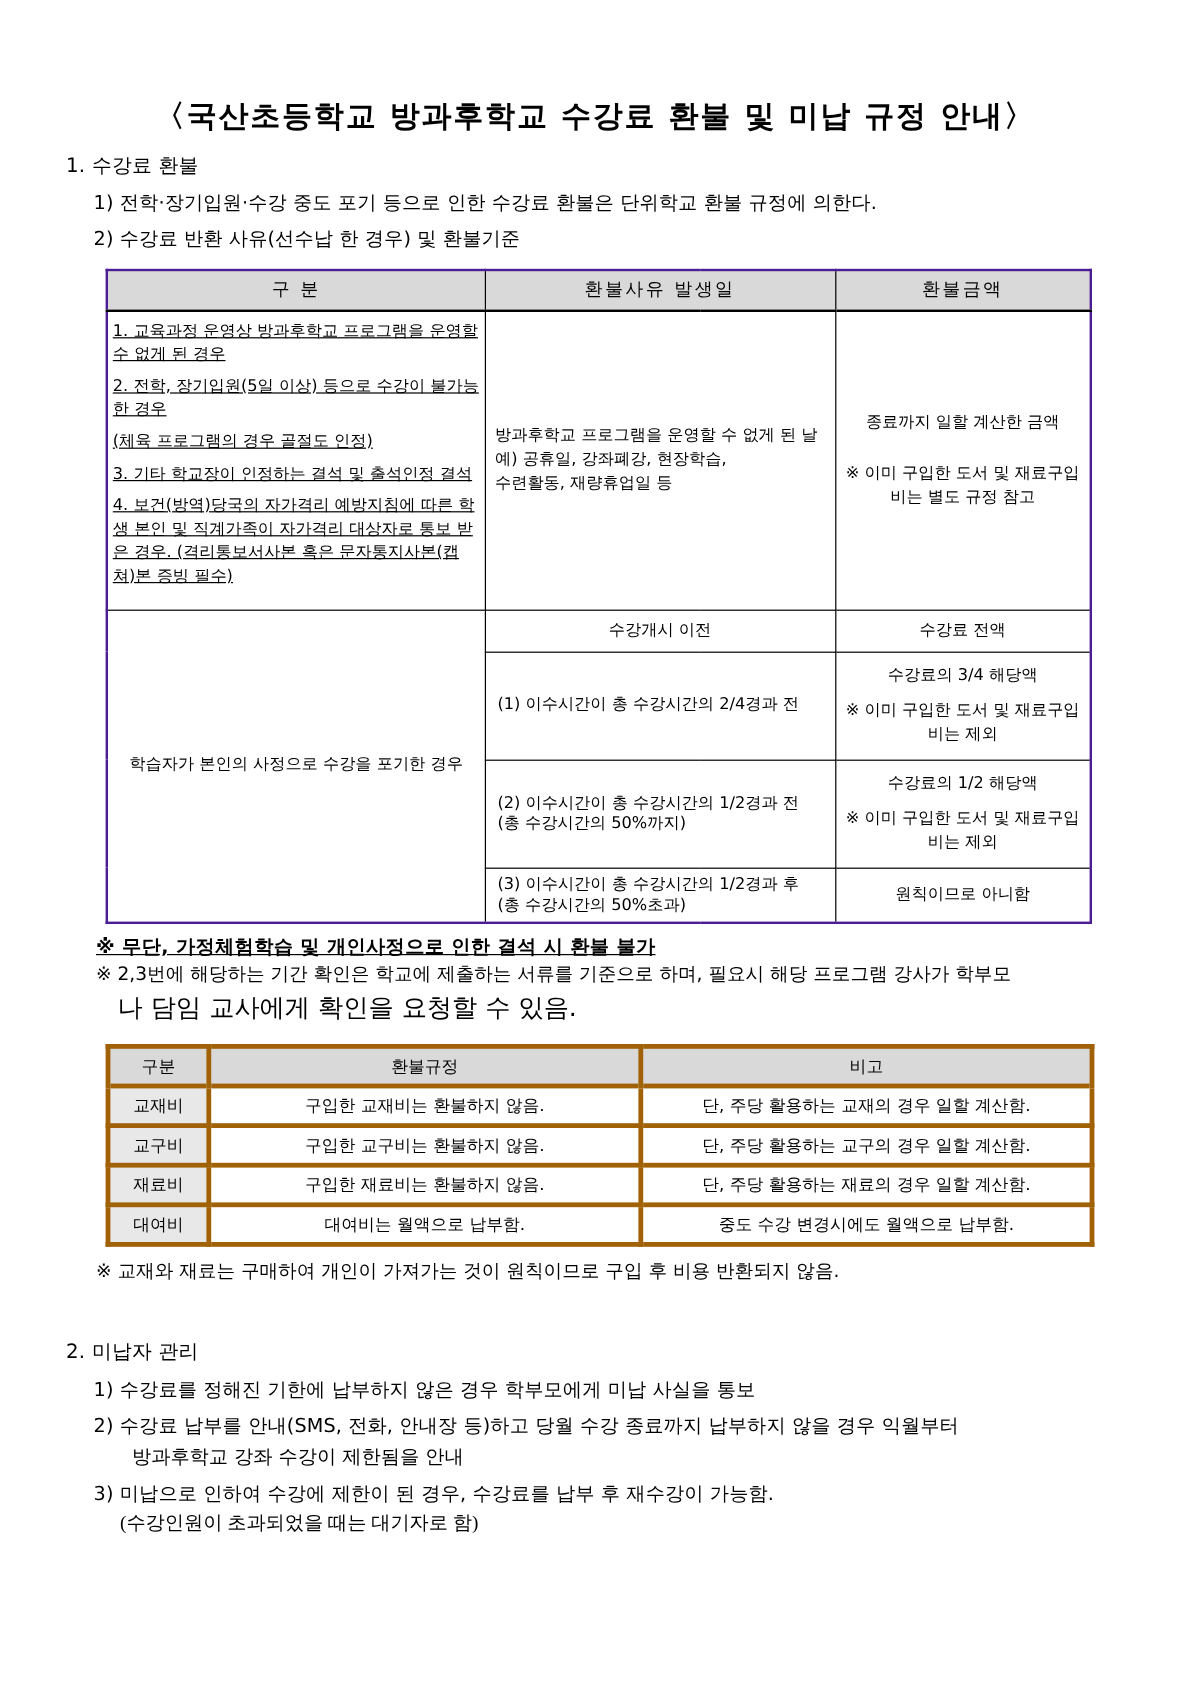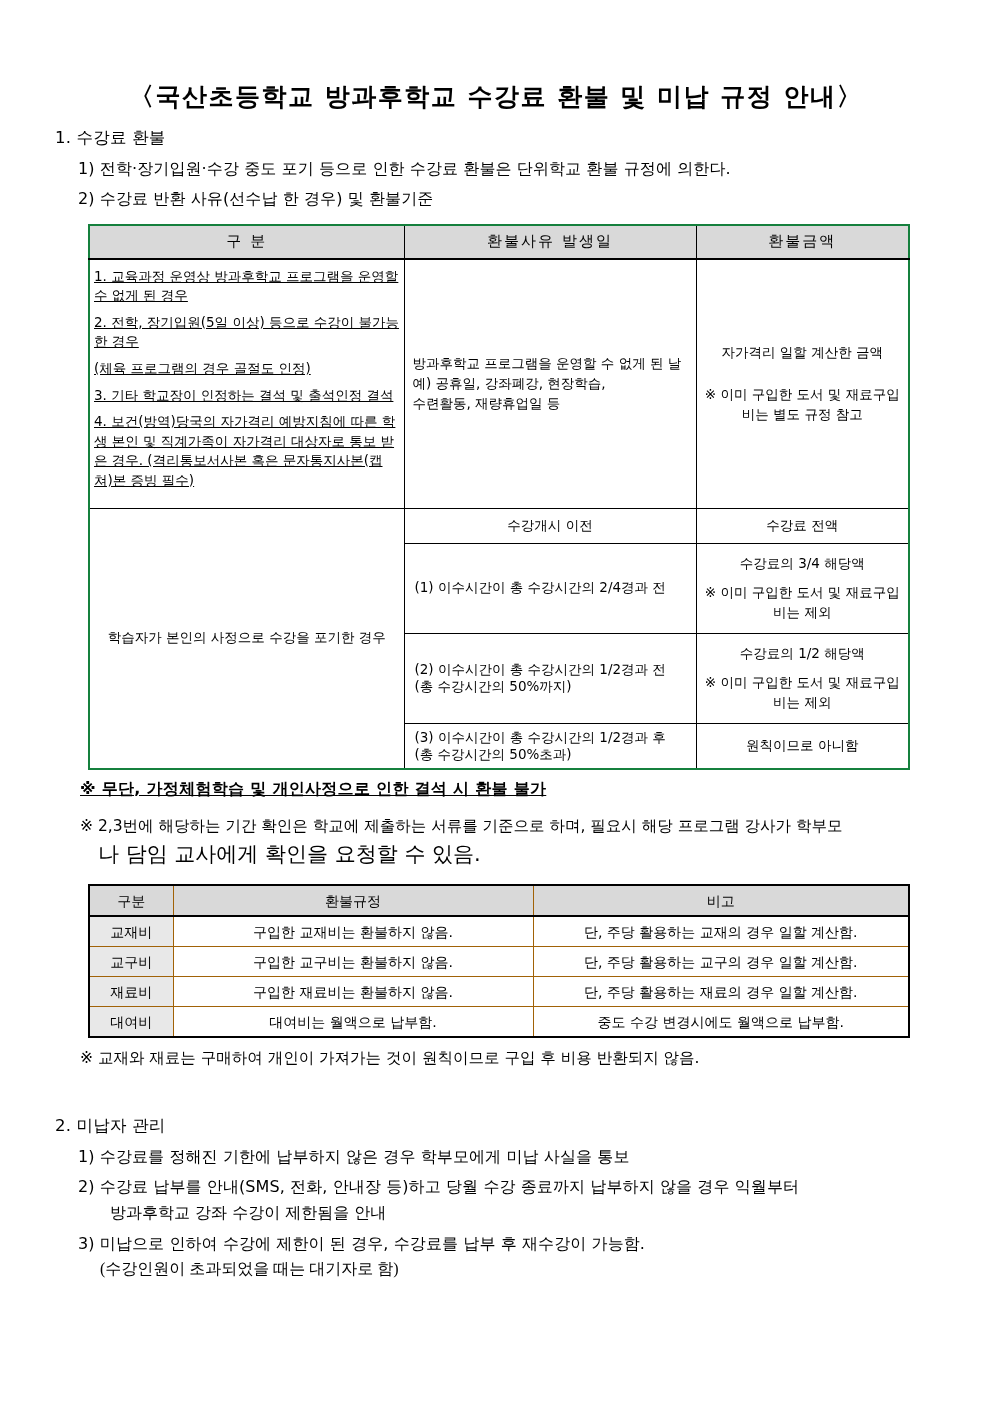--- a/index.html
+++ b/index.html
@@ -57,21 +57,21 @@
   }
 
   
   table {
     border-collapse: collapse;
     table-layout: fixed;
   }
   .tbl-main {
     margin-left: 88px;
     width: 820px;
-    border: 2px solid #15803d;
+    border: 2px solid #4c1d95;
   }
   .tbl-main td, .tbl-main th {
     border: 1px solid #000;
     padding: 3px 4px;
     font-size: 13.5px;
     vertical-align: middle;
     line-height: 1.45;
   }
   .tbl-main thead th {
     background: #d9d9d9;
@@ -95,41 +95,41 @@
   }
 
   
   .tbl-fee {
     margin-left: 88px;
     margin-top: 14px;
     width: 820px;
     border: 2px solid #000;
   }
   .tbl-fee td, .tbl-fee th {
-    border: 1px solid #a16207;
+    border: 4px solid #a16207;
     font-size: 14px;
     text-align: center;
     height: 25px;
     padding: 2px 4px;
     line-height: 1.3;
   }
   .tbl-fee thead th {
     background: #d9d9d9;
     font-weight: normal;
     border-bottom: 2px solid #000;
   }
   .tbl-fee tbody td.rowhdr {
     background: #e8e8e8;
   }
 
   
   .note {
     font-size: 15.5px;
     margin-left: 80px;
-    margin-top: 14px;
+    margin-top: 0;
     line-height: 1.55;
   }
   .note-strong {
     font-size: 16px;
     font-weight: bold;
     margin-left: 80px;
     margin-top: 5px;
     text-decoration: underline;
     display: inline-block;
     letter-spacing: 0.3px;
@@ -176,21 +176,21 @@
           <div class="cell-block indent-hang">1. 교육과정 운영상 방과후학교 프로그램을    운영할 수 없게 된 경우</div>
           <div class="cell-block indent-hang">2. 전학, 장기입원(5일 이상) 등으로    수강이 불가능한 경우</div>
           <div class="cell-block indent-hang"> (체육 프로그램의 경우 골절도 인정)</div>
           <div class="cell-block indent-hang">3. 기타 학교장이 인정하는 결석 및  출석인정 결석</div>
           <div class="cell-block indent-hang">4. 보건(방역)당국의 자가격리 예방지침에 따른 학생 본인 및 직계가족이 자가격리 대상자로 통보 받은 경우. (격리통보서사본 혹은 문자통지사본(캡쳐)본 증빙 필수)</div>
         </td>
         <td class="c-left blocktext" colspan="2" style="padding-left:8px;">방과후학교 프로그램을 운영할 수 없게 된 날
 예) 공휴일, 강좌폐강,  현장학습,
       수련활동, 재량휴업일 등</td>
         <td class="c-center">
-          <div class="cell-block">자가격리 일할 계산한 금액</div>
+          <div class="cell-block">종료까지 일할 계산한 금액</div>
           <div class="cell-block" style="margin-top:22px;">※ 이미 구입한 도서 및 재료구입비는 별도 규정 참고</div>
         </td>
       </tr>
 
       <tr>
         <td class="c-center" rowspan="4" style="vertical-align:middle;">학습자가 본인의 사정으로 수강을 포기한 경우</td>
         <td class="c-center" colspan="2" style="height:28px;">수강개시 이전</td>
         <td class="c-center">수강료 전액</td>
       </tr>
       <tr>

